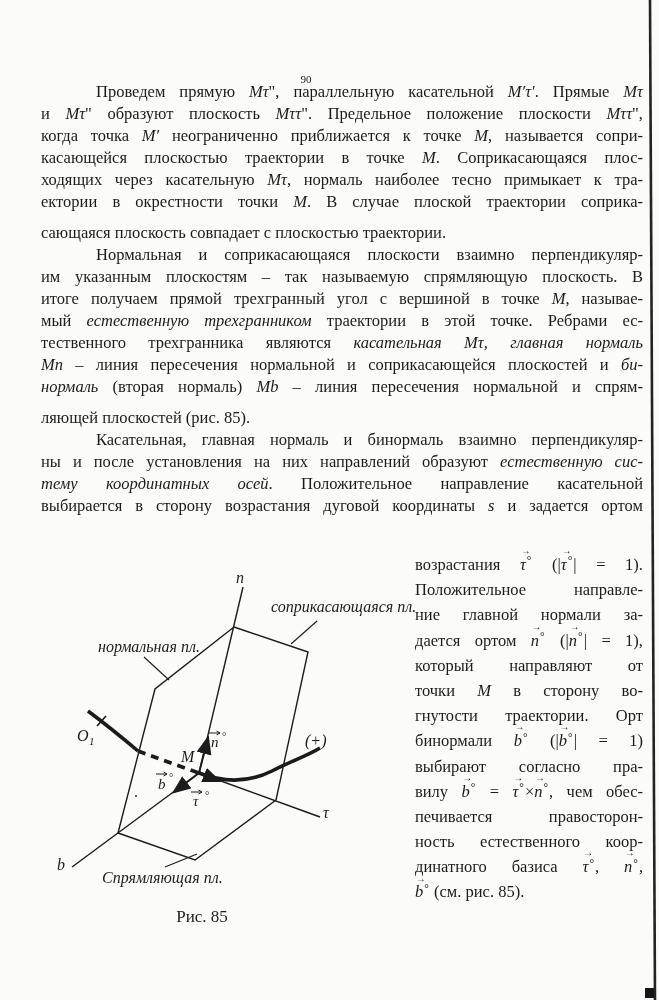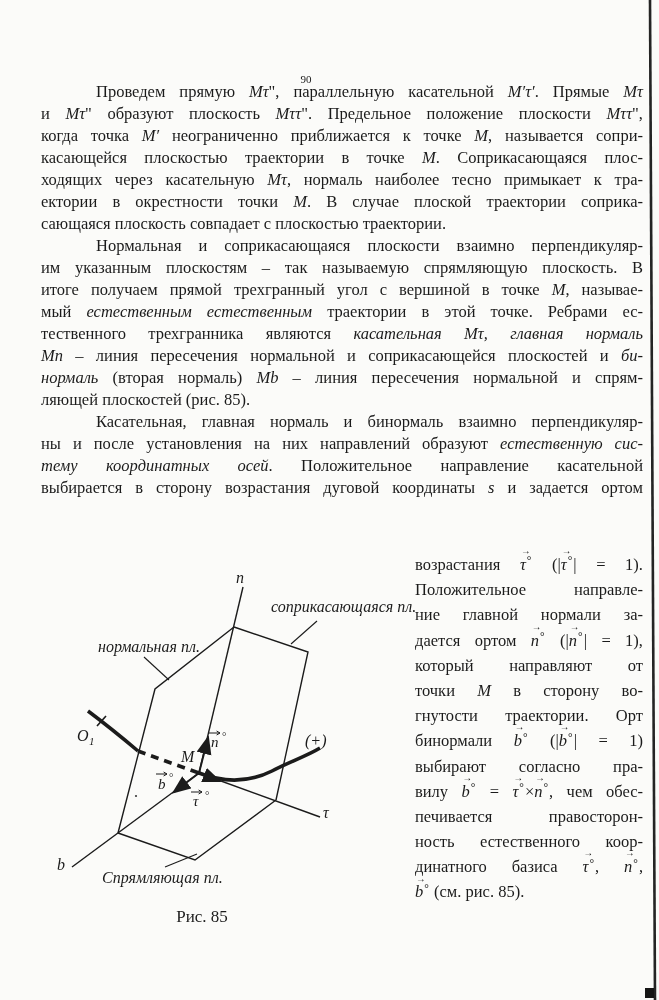--- a/index.html
+++ b/index.html
@@ -2,21 +2,21 @@
 <html><head>
 <meta charset="utf-8">
 <style>
   html,body{margin:0;padding:0;}
   body{width:659px;height:1000px;background:#e8e8e6;font-family:"Liberation Serif",serif;}
   .page{position:relative;width:659px;height:1000px;background:#fbfbf9;color:#1b1b1b;overflow:hidden;}
   .pagenum{position:absolute;left:276px;top:44px;width:60px;text-align:center;font-size:11px;margin-top:29px;}
   .main-text{position:absolute;left:41px;top:81px;width:602px;}
   .ln{height:22px;line-height:22px;font-size:16.5px;text-align:justify;text-align-last:justify;white-space:normal;}
   .ln.ind{padding-left:55px;}
-  .ln.last{text-align-last:left;}
+  .ln.last{text-align-last:left;margin-top:9px;}
   .col-text{position:absolute;left:415px;top:552px;width:228px;}
   .cln{height:25.2px;line-height:25.2px;font-size:16.5px;text-align:justify;text-align-last:justify;}
   .cln.last{text-align-last:left;}
   .it{font-style:italic;}
   .vec{font-style:italic;position:relative;display:inline-block;padding-right:1px;}
   .vec .va{position:absolute;left:1px;top:-0.62em;font-size:0.58em;font-style:normal;line-height:1;letter-spacing:0;}
   .vec .vd{font-size:0.7em;font-style:normal;position:relative;top:-0.48em;margin-left:1px;}
   svg.figure{position:absolute;left:0;top:0;pointer-events:none;}
   svg text{fill:#1b1b1b;}
   .flab{font-family:"Liberation Serif",serif;font-style:italic;font-size:16px;}
@@ -39,21 +39,21 @@
         <div class="ln"><span>когда точка </span><span class="it">M′</span><span> неограниченно приближается к точке </span><span class="it">M</span><span>, называется сопри-</span></div>
         <div class="ln"><span>касающейся плоскостью траектории в точке </span><span class="it">M</span><span>. Соприкасающаяся плос-</span></div>
         <div class="ln"><span>ходящих через касательную </span><span class="it">Mτ</span><span>, нормаль наиболее тесно примыкает к тра-</span></div>
         <div class="ln"><span>ектории в окрестности точки </span><span class="it">M</span><span>. В случае плоской траектории соприка-</span></div>
         <div class="ln last"><span>сающаяся плоскость совпадает с плоскостью траектории.</span></div>
       </div>
       <div>
         <div class="ln ind"><span>Нормальная и соприкасающаяся плоскости взаимно перпендикуляр-</span></div>
         <div class="ln"><span>им указанным плоскостям – так называемую спрямляющую плоскость. В</span></div>
         <div class="ln"><span>итоге получаем прямой трехгранный угол с вершиной в точке </span><span class="it">M</span><span>, называе-</span></div>
-        <div class="ln"><span>мый </span><span class="it">естественным естественным</span><span> траектории в этой точке. Ребрами ес-</span></div>
+        <div class="ln"><span>мый </span><span class="it">естественную трехгранником</span><span> траектории в этой точке. Ребрами ес-</span></div>
         <div class="ln"><span>тественного трехгранника являются </span><span class="it">касательная Mτ, главная нормаль</span></div>
         <div class="ln"><span class="it">Mn</span><span> – линия пересечения нормальной и соприкасающейся плоскостей и </span><span class="it">би-</span></div>
         <div class="ln"><span class="it">нормаль</span><span> (вторая нормаль) </span><span class="it">Mb</span><span> – линия пересечения нормальной и спрям-</span></div>
         <div class="ln last"><span>ляющей плоскостей (рис. 85).</span></div>
       </div>
       <div>
         <div class="ln ind"><span>Касательная, главная нормаль и бинормаль взаимно перпендикуляр-</span></div>
         <div class="ln"><span>ны и после установления на них направлений образуют </span><span class="it">естественную сис-</span></div>
         <div class="ln"><span class="it">тему координатных осей</span><span>. Положительное направление касательной</span></div>
         <div class="ln"><span>выбирается в сторону возрастания дуговой координаты </span><span class="it">s</span><span> и задается ортом</span></div>

